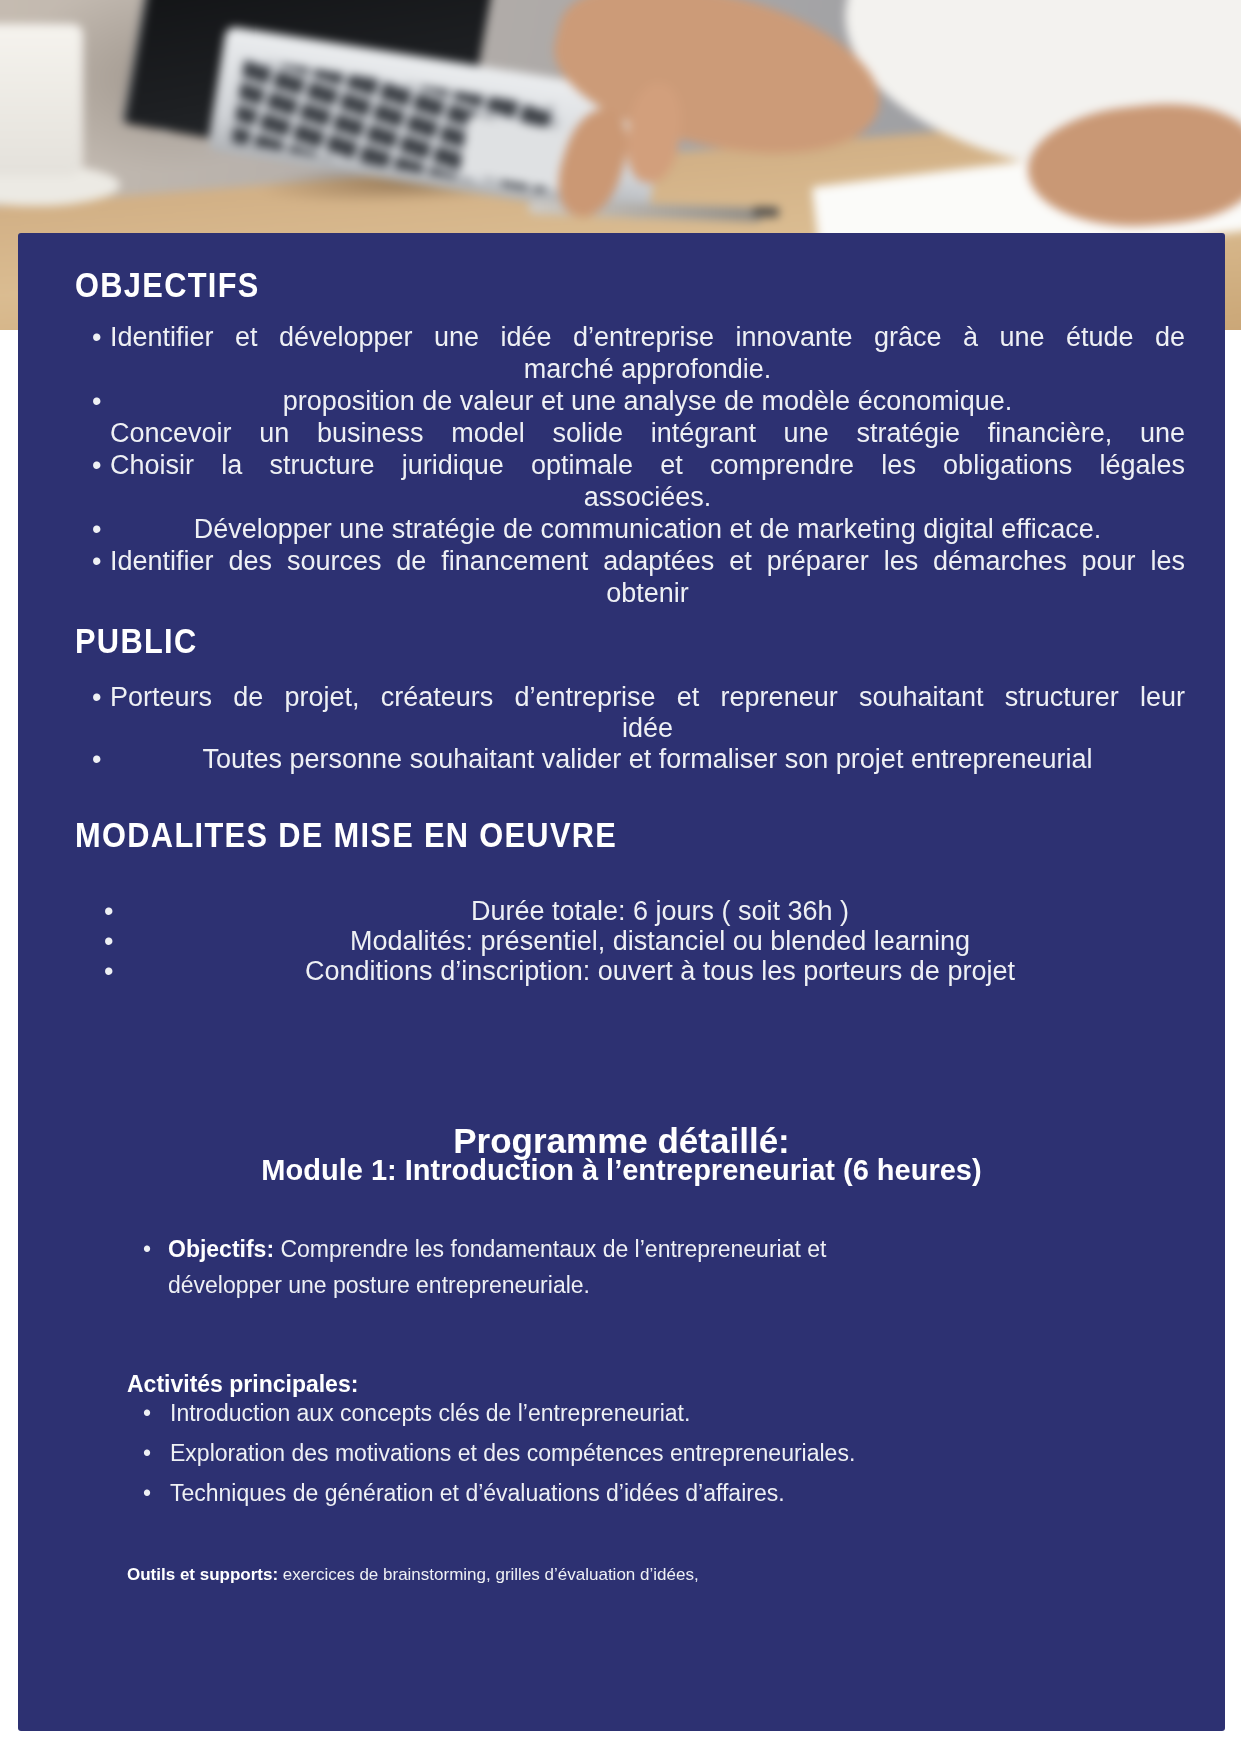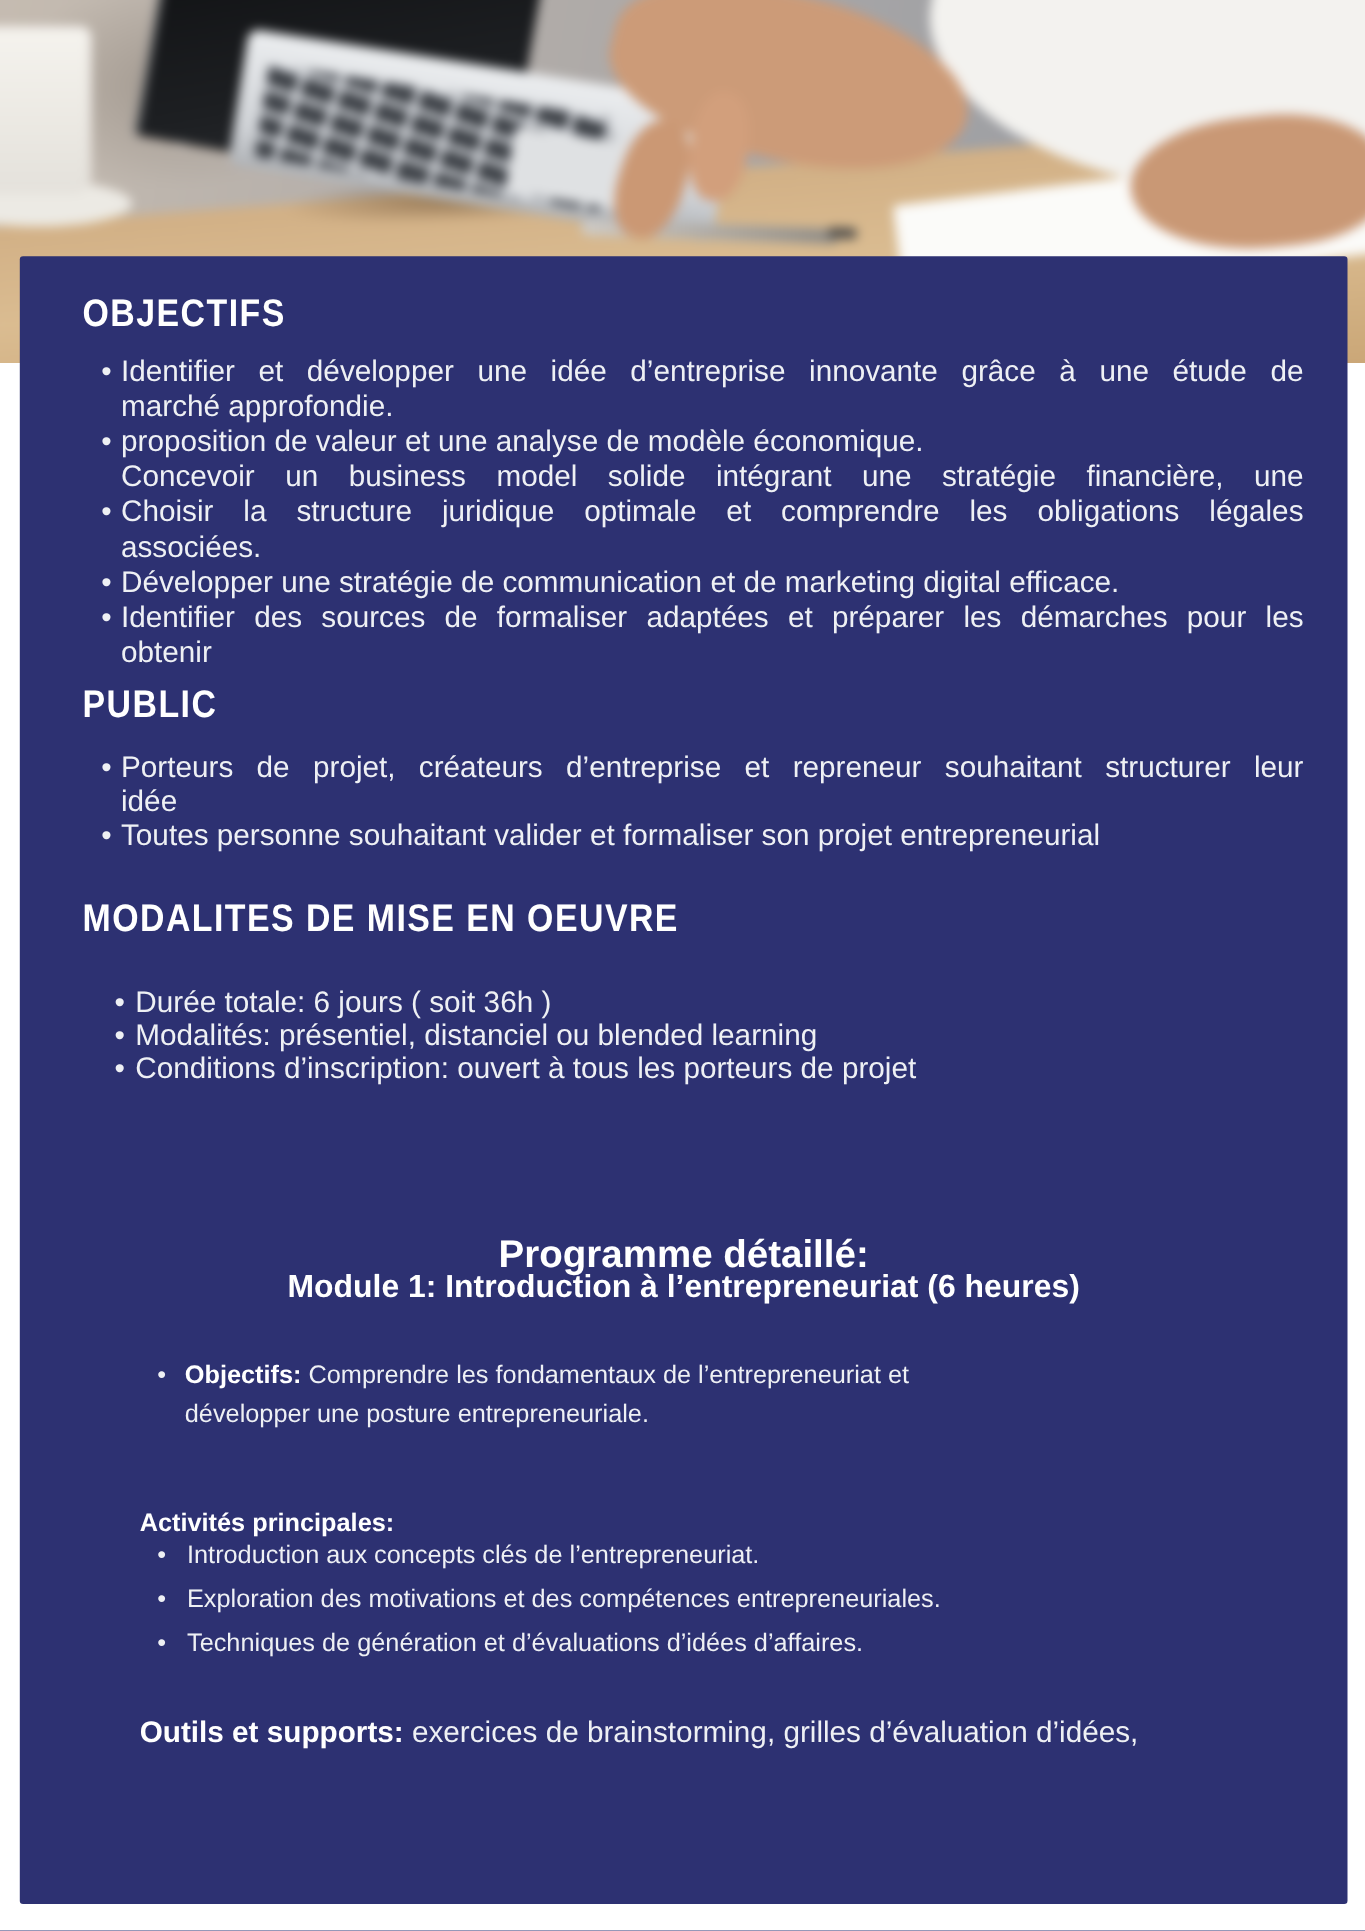--- a/index.html
+++ b/index.html
@@ -30,37 +30,37 @@
   .paper{position:absolute;left:828px;top:172px;width:440px;height:96px;background:#fbfbf9;transform:rotate(-7deg);border-radius:4px;}
   .pen{position:absolute;left:540px;top:216px;width:235px;height:14px;background:linear-gradient(90deg,#d0ccc6,#8e8a84);border-radius:8px;transform:rotate(2deg);}
   .pen-tip{position:absolute;left:765px;top:219px;width:26px;height:10px;background:#55524e;border-radius:4px;transform:rotate(2deg);}
 
   
   .card{position:absolute;left:18px;top:233px;width:1207px;height:1498px;border-radius:3px;color:#eef0f4;}
   .sec-heading{position:absolute;left:57px;font-size:35px;line-height:35px;font-weight:700;color:#ffffff;letter-spacing:1.5px;transform:scaleX(.88);transform-origin:left center;white-space:nowrap;}
   .blist{position:absolute;left:74px;width:1093px;margin:0;padding:0;list-style:none;font-size:27px;color:#eef0f4;}
   .blist li{position:relative;padding-left:18px;}
   .blist .dot{position:absolute;left:0;top:0;width:18px;text-align:left;}
-  .jline{text-align:left;}
+  .jline{text-align:center;}
   .jline.force{text-align:justify;text-align-last:justify;}
   .lh32 li{line-height:32px;}
   .lh31 li{line-height:31px;}
   .lh30 li{line-height:30px;}
   .blist-modalites{left:86px;}
   .blist-modalites li{padding-left:19px;}
   .center-title{position:absolute;left:0;width:100%;text-align:center;font-weight:700;color:#ffffff;white-space:nowrap;}
   .prog-title{font-size:35px;line-height:38px;margin-top:40px;}
   .module-title{font-size:29px;line-height:32px;}
   .mod-item{position:absolute;left:125px;width:1000px;font-size:23px;line-height:36px;padding-left:25px;}
   .mod-item .dot{position:absolute;left:0;top:0;}
   .mod-label{position:absolute;left:109px;font-size:23px;line-height:26px;font-weight:700;color:#ffffff;white-space:nowrap;}
   .mod-list{position:absolute;left:125px;width:1020px;margin:0;padding:0;list-style:none;font-size:23px;}
   .mod-list li{position:relative;padding-left:27px;line-height:40px;white-space:nowrap;}
   .mod-list .dot{position:absolute;left:0;top:0;}
-  .outils{position:absolute;left:109px;width:1040px;font-size:27px;line-height:40px;}
+  .outils{position:absolute;left:109px;width:1040px;font-size:17px;line-height:40px;}
   .outils .lead{font-weight:700;color:#ffffff;}
   b.lead{color:#ffffff;}
 </style>
 </head>
 <body>
 
 <div class="photo">
   <div class="photo-inner">
     <div class="wall"></div>
     <div class="wall-shade"></div>
@@ -102,21 +102,21 @@
         <span class="dot">•</span>
         <div class="jline force">Choisir la structure juridique optimale et comprendre les obligations légales</div>
         <div class="jline">associées.</div>
       </li>
       <li>
         <span class="dot">•</span>
         <div class="jline">Développer une stratégie de communication et de marketing digital efficace.</div>
       </li>
       <li>
         <span class="dot">•</span>
-        <div class="jline force">Identifier des sources de formaliser adaptées et préparer les démarches pour les</div>
+        <div class="jline force">Identifier des sources de financement adaptées et préparer les démarches pour les</div>
         <div class="jline">obtenir</div>
       </li>
     </ul>
 
   <div class="sec-heading" style="top:390px">PUBLIC</div>
   <ul class="blist lh31" style="top:449px">
       <li>
         <span class="dot">•</span>
         <div class="jline force">Porteurs de projet, créateurs d’entreprise et repreneur souhaitant structurer leur</div>
         <div class="jline">idée</div>

